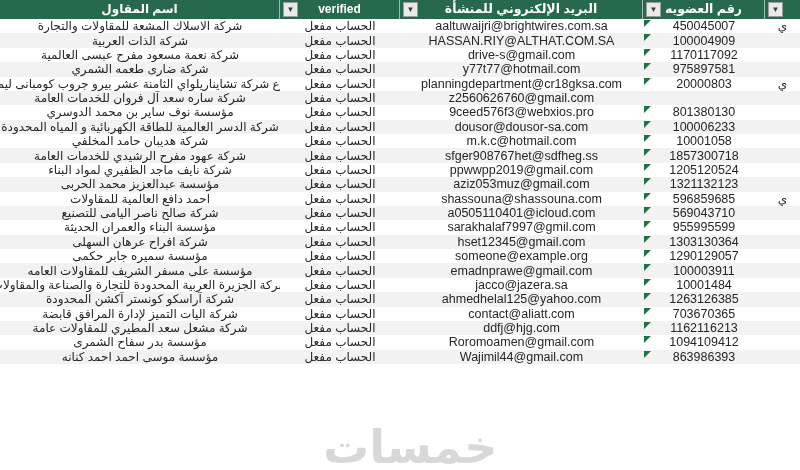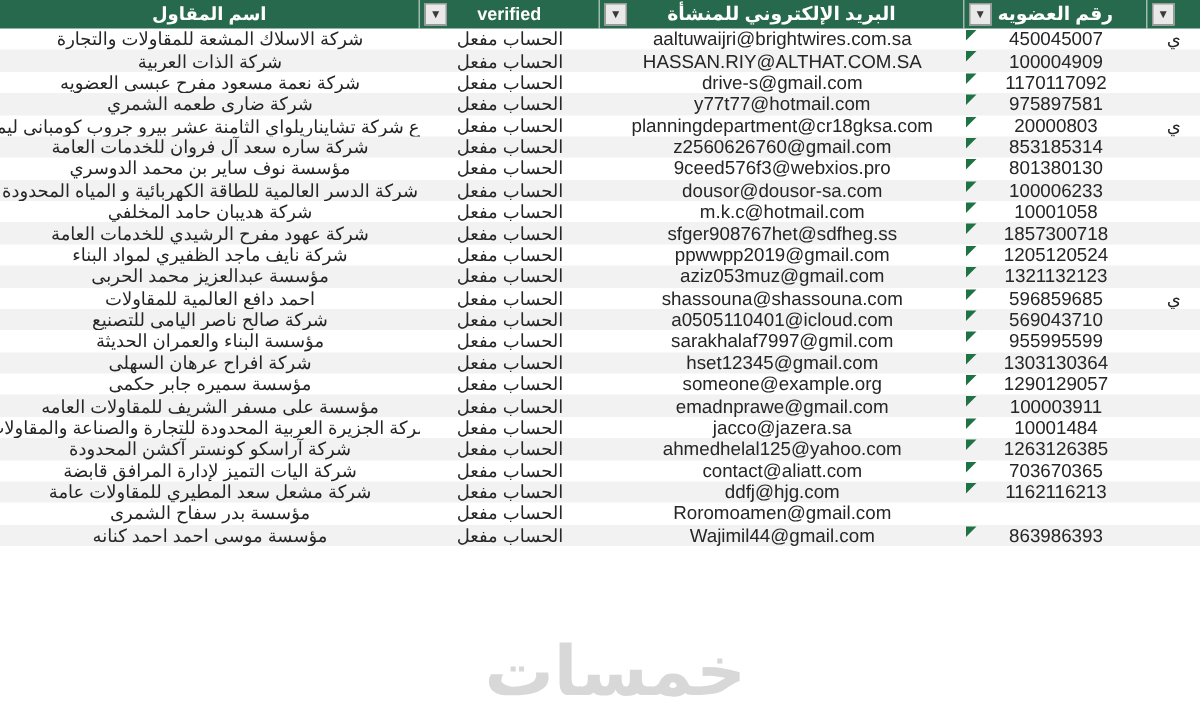--- a/index.html
+++ b/index.html
@@ -129,21 +129,21 @@
         <span class="tri"></span>
         <span>100004909</span>
       </div>
       <div class="cell c-edge">
           <span></span>
         </div>
     </div>
 
     <div class="row">
       <div class="cell c-name">
-          <span>شركة نعمة مسعود مفرح عبسى العضويه</span>
+          <span>شركة نعمة مسعود مفرح عبسى العالمية</span>
         </div>
       <div class="cell c-verified">
           <span>الحساب مفعل</span>
         </div>
       <div class="cell c-email">
           <span>drive-s@gmail.com</span>
         </div>
       <div class="cell c-member">
         <span class="tri"></span>
         <span>1170117092</span>
@@ -194,24 +194,20 @@
     <div class="row">
       <div class="cell c-name">
           <span>شركة ساره سعد آل فروان للخدمات العامة</span>
         </div>
       <div class="cell c-verified">
           <span>الحساب مفعل</span>
         </div>
       <div class="cell c-email">
           <span>z2560626760@gmail.com</span>
         </div>
-      <div class="cell c-member">
-        <span class="tri"></span>
-        <span>853185314</span>
-      </div>
       <div class="cell c-edge">
           <span></span>
         </div>
     </div>
 
     <div class="row">
       <div class="cell c-name">
           <span>مؤسسة نوف ساير بن محمد الدوسري</span>
         </div>
       <div class="cell c-verified">
@@ -517,20 +513,24 @@
     <div class="row">
       <div class="cell c-name">
           <span>مؤسسة بدر سفاح الشمرى</span>
         </div>
       <div class="cell c-verified">
           <span>الحساب مفعل</span>
         </div>
       <div class="cell c-email">
           <span>Roromoamen@gmail.com</span>
         </div>
+      <div class="cell c-member">
+        <span class="tri"></span>
+        <span>1094109412</span>
+      </div>
       <div class="cell c-edge">
           <span></span>
         </div>
     </div>
 
     <div class="row">
       <div class="cell c-name">
           <span>مؤسسة موسى احمد احمد كنانه</span>
         </div>
       <div class="cell c-verified">

